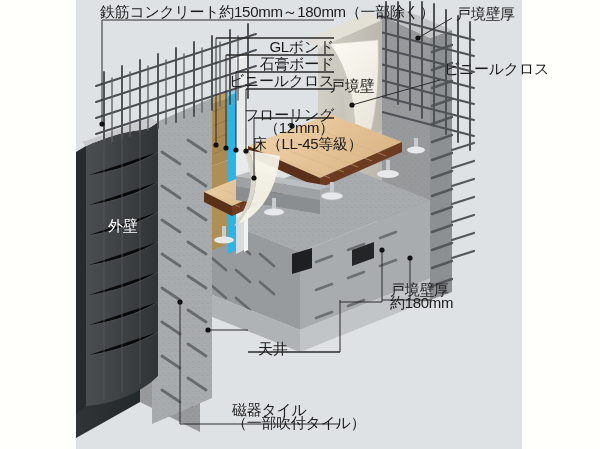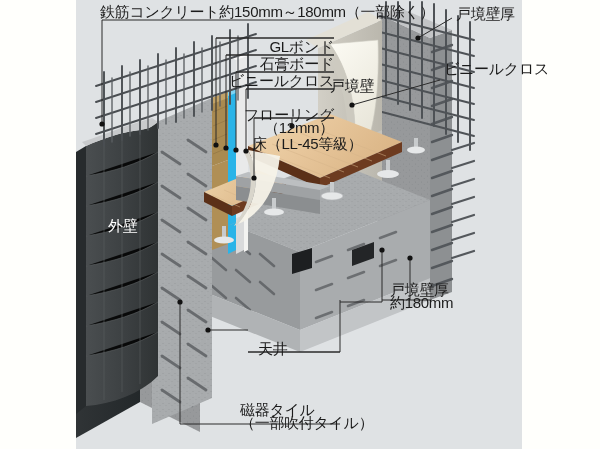--- a/index.html
+++ b/index.html
@@ -439,15 +439,15 @@
   <div class="lbl c" style="left:252px;top:138px;width:80px;">床（LL-45等級）</div>
 
   <div class="lbl" style="left:108px;top:220px;color:#ffffff;">外壁</div>
 
   <div class="lbl" style="left:258px;top:308px;margin-top:35px;">天井</div>
 
 
   <div class="lbl" style="left:342px;top:284px;margin-left:48px;">戸境壁厚
 約180mm</div>
 
-  <div class="lbl" style="left:240px;top:404px;">磁器タイル
+  <div class="lbl" style="left:232px;top:404px;">磁器タイル
 （一部吹付タイル）</div>
 </div>
 
 </body></html>

